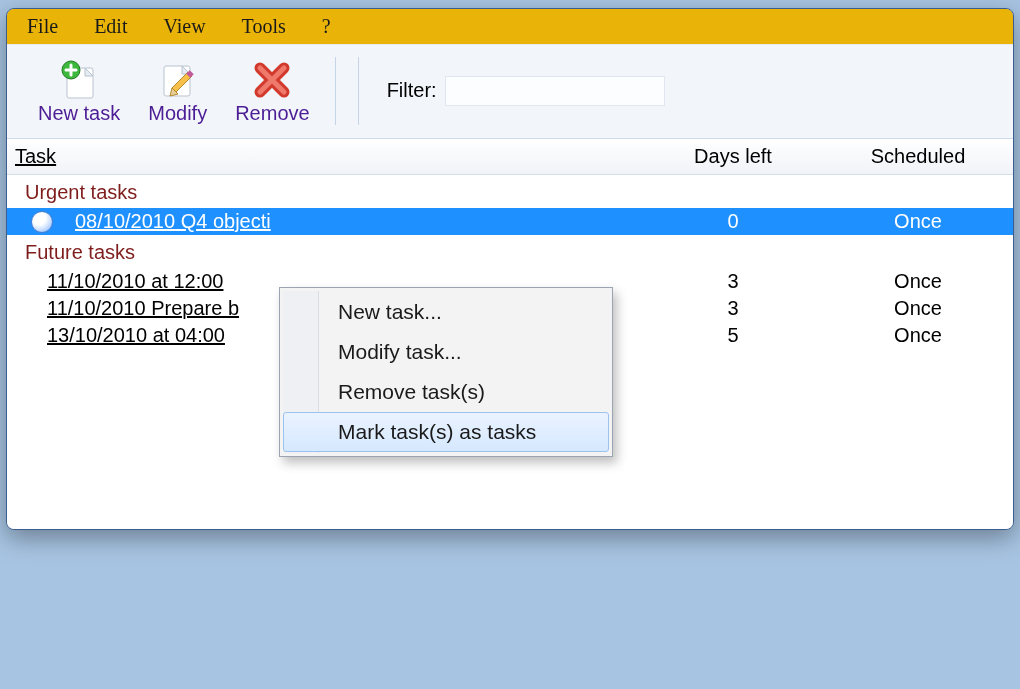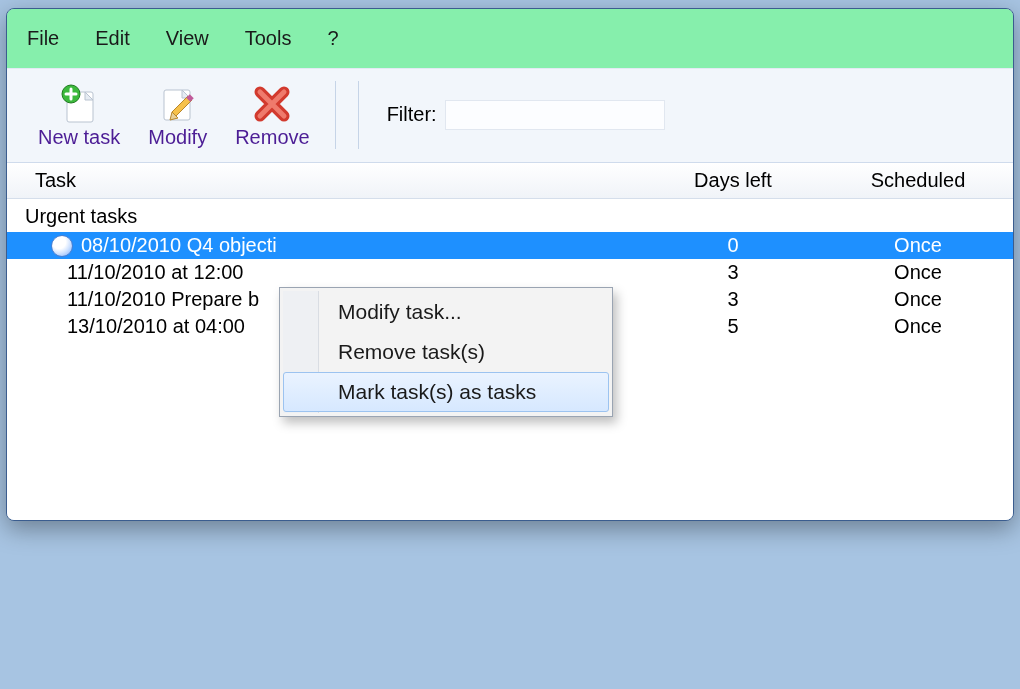--- a/index.html
+++ b/index.html
@@ -51,24 +51,25 @@
   .winbtn.close {
     width: 72px;
     background: linear-gradient(#f3b6ae,#d96b5e 45%,#c74a3a 46%,#e48073);
     color: #fff;
     border-radius: 0 0 5px 0;
     border-color: #9a3c30;
   }
   .menubar {
     display: flex;
     gap: 36px;
-    padding: 18px 20px;
-    background: #86efac;
+    padding: 6px 20px;
+    background: #eab308;
     color: #1a1a1a;
     font-size: 20px;
+    font-family: Liberation Serif, serif;
   }
   .menubar span { cursor: default; }
   .toolbar {
     display: flex;
     align-items: center;
     padding: 8px 18px 10px 18px;
     background: #f2f6fb;
     border-top: 1px solid #e3eaf4;
     border-bottom: 1px solid #cfdbec;
     gap: 2px;
@@ -89,35 +90,35 @@
     width: 220px; height: 30px; border: 1px solid #e1e7f0; background:#fcfdff;
     padding: 2px 6px; font-size: 18px;
   }
   .headers {
     display: flex;
     background: linear-gradient(#fff,#f0f3f8);
     border-bottom: 1px solid #d5deeb;
     font-size: 20px;
     padding: 6px 0;
   }
-  .col-task { flex: 1; padding-left: 28px; }
+  .col-task { flex: 1; padding-left: 8px; text-decoration: underline; }
   .col-days { width: 180px; text-align: center; }
   .col-sched { width: 190px; text-align: center; }
   .list { background: #fff; min-height: 280px; padding-bottom: 180px; }
   .grouphdr {
-    color: #000000; font-size: 20px;
+    color: #7f1d1d; font-size: 20px;
     padding: 6px 18px 4px 18px;
     border-radius: 9px;
   }
   .row {
     display:flex; align-items:center;
     padding: 2px 0;
     font-size: 20px;
   }
-  .row .col-task { display:flex; align-items:center; gap:8px; }
+  .row .col-task { display:flex; align-items:center; gap:22px; }
   .row .cell { padding-left: 32px; }
   .row.selected {
     background: #1e90ff;
     color: #fff;
   }
   .row.selected .clock {
     background: radial-gradient(circle at 35% 30%, #fff 0 35%, #cfe2ff 60%, #6fa8ff 100%);
     border-color:#4a7fd1;
   }
   .clock {
@@ -223,20 +224,21 @@
 
     <div class="row selected">
       <div class="col-task">
         <div class="clock"></div>
         <span class="cell" style="padding-left:0">08/10/2010 Q4 objecti</span>
       </div>
       <div class="col-days">0</div>
       <div class="col-sched">Once</div>
     </div>
 
+    <div class="grouphdr">Future tasks</div>
 
     <div class="row">
       <div class="col-task">
           <span class="cell">11/10/2010 at 12:00</span>
         </div>
       <div class="col-days">3</div>
       <div class="col-sched">Once</div>
     </div>
     <div class="row">
       <div class="col-task">
@@ -249,18 +251,19 @@
       <div class="col-task">
           <span class="cell">13/10/2010 at 04:00</span>
         </div>
       <div class="col-days">5</div>
       <div class="col-sched">Once</div>
     </div>
   </div>
 
   <div class="ctxmenu">
     <div class="gutter"></div>
+    <div class="ctxitem">New task...</div>
     <div class="ctxitem">Modify task...</div>
     <div class="ctxitem">Remove task(s)</div>
     <div class="ctxitem hover">Mark task(s) as tasks</div>
   </div>
 
 </div>
 
 </body></html>

